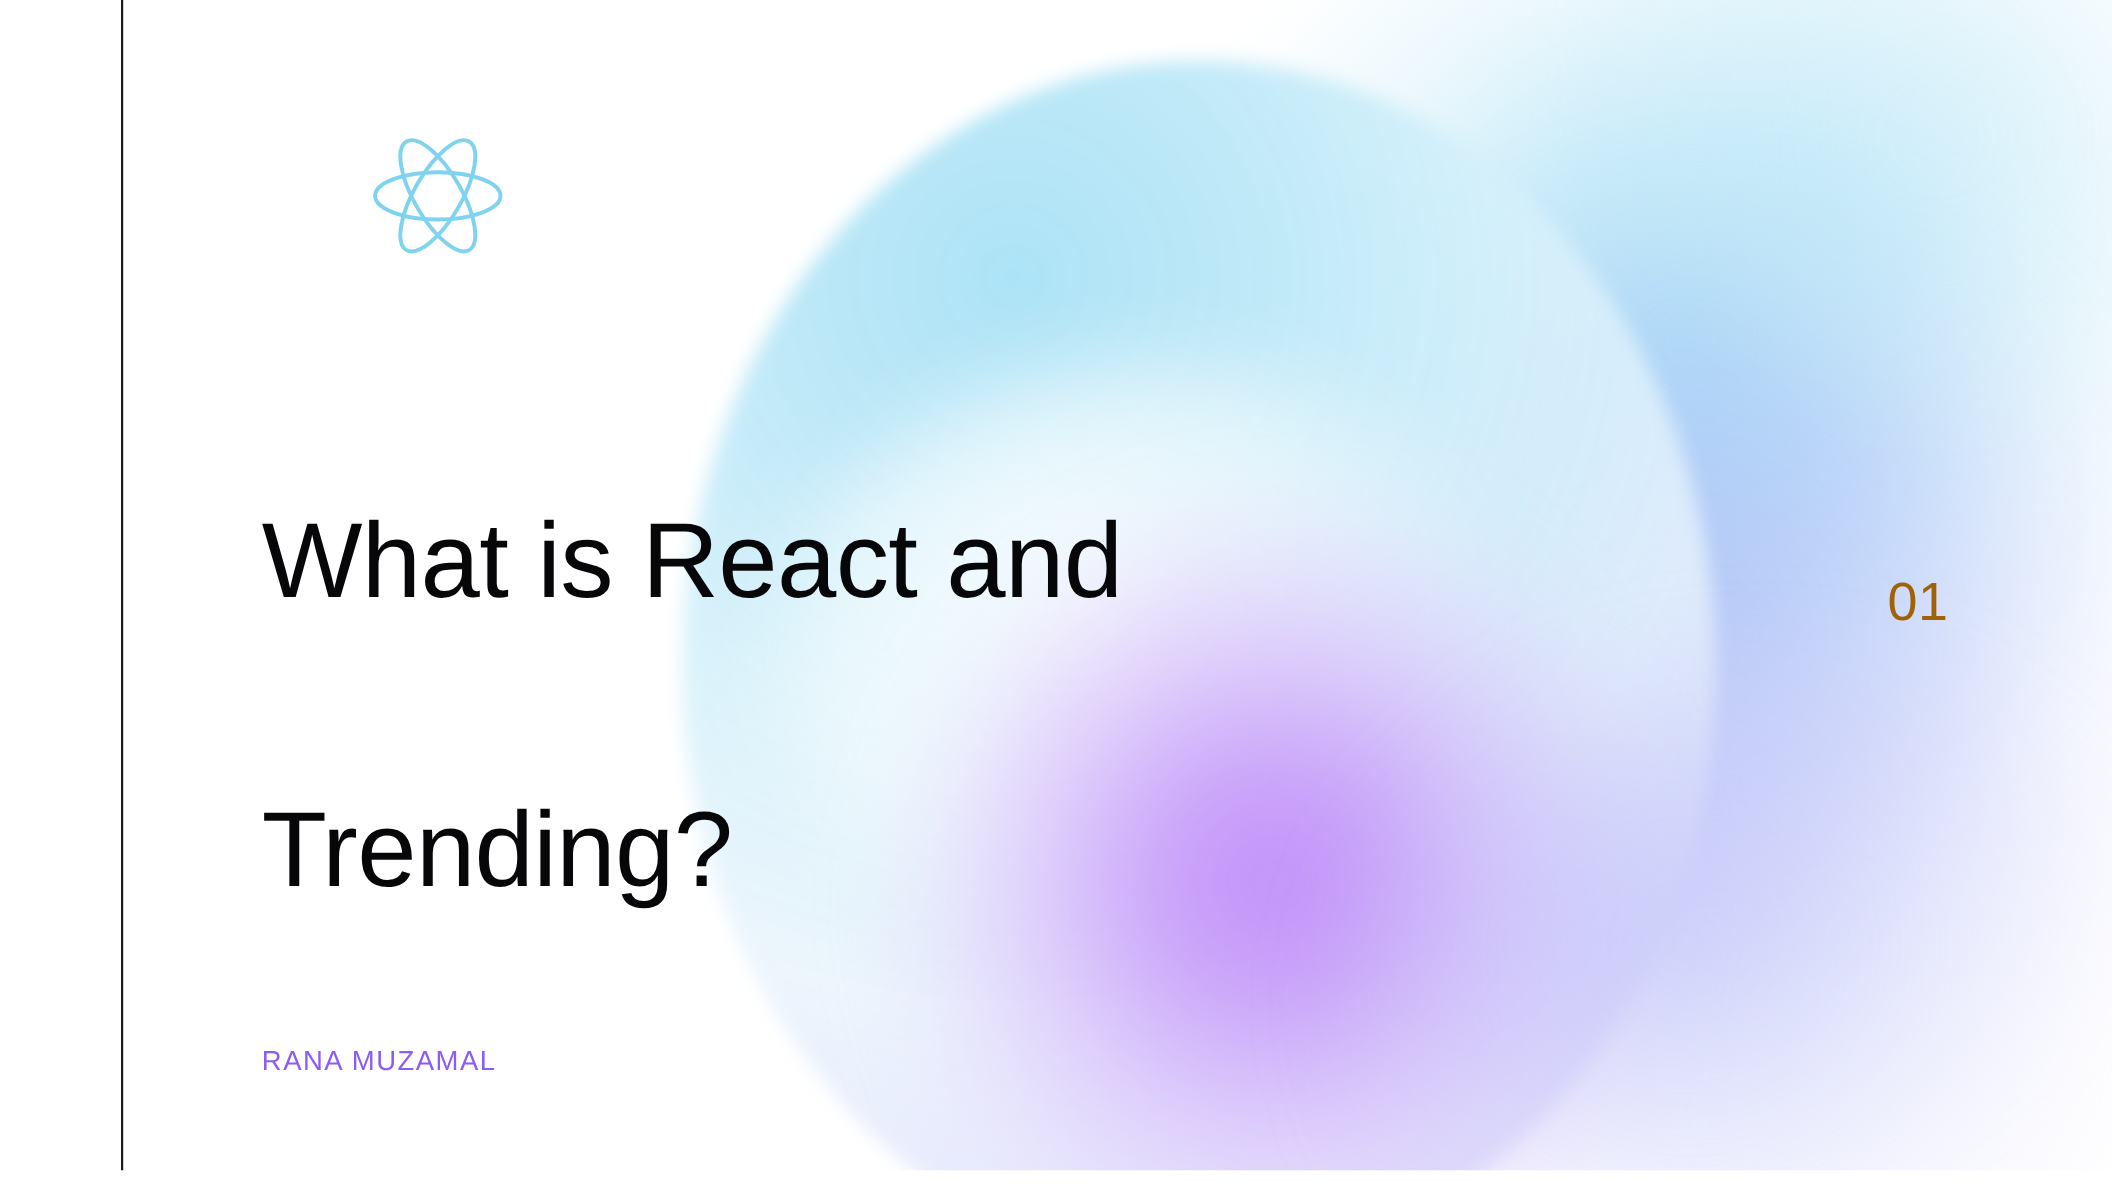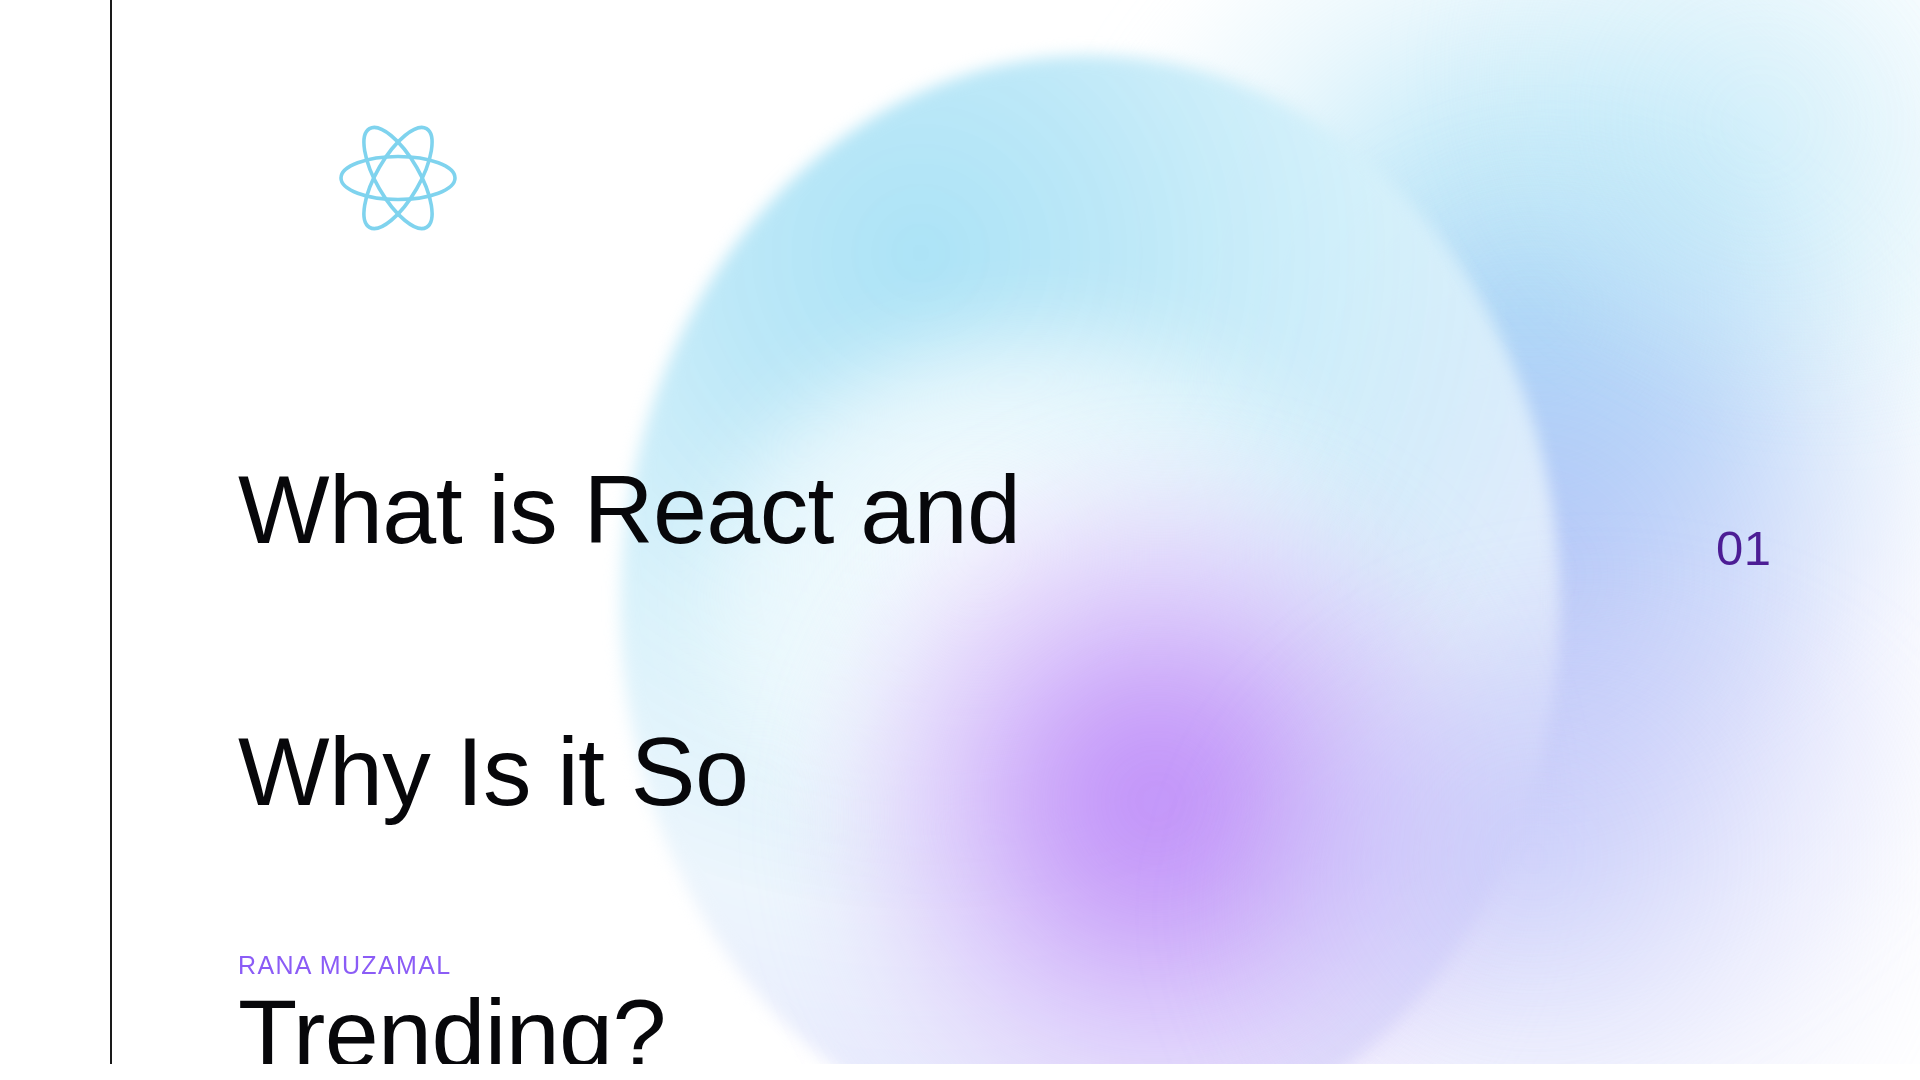--- a/index.html
+++ b/index.html
@@ -164,21 +164,21 @@
     letter-spacing: -0.6px;
     white-space: pre-line;
   }
   .title-line { display: block; }
 
   #slide-number {
     position: absolute;
     left: 1716px;
     top: 518px;
     width: 120px;
-    color: #4c1d95;
+    color: #a16207;
     font-size: 49px;
     line-height: 60px;
     font-weight: 400;
     letter-spacing: 0.4px;
   }
 
   #author {
     position: absolute;
     left: 238px;
     top: 948px;
@@ -207,21 +207,20 @@
   <div id="react-logo">
     <svg viewBox="0 0 120 112" xmlns="http://www.w3.org/2000/svg" fill="none" stroke="#7fd3ee" stroke-width="3.6">
       <ellipse cx="60" cy="56" rx="57" ry="21.5"></ellipse>
       <ellipse cx="60" cy="56" rx="57" ry="21.5" transform="rotate(60 60 56)"></ellipse>
       <ellipse cx="60" cy="56" rx="57" ry="21.5" transform="rotate(120 60 56)"></ellipse>
     </svg>
   </div>
 
   <h1 id="title">
     <span class="title-line">What is React and</span>
-    <span class="title-line">Why Is it So</span>
     <span class="title-line">Trending?</span>
   </h1>
 
   <div id="slide-number">01</div>
 
   <div id="author">RANA MUZAMAL</div>
 
 </div>
 
 </body></html>

